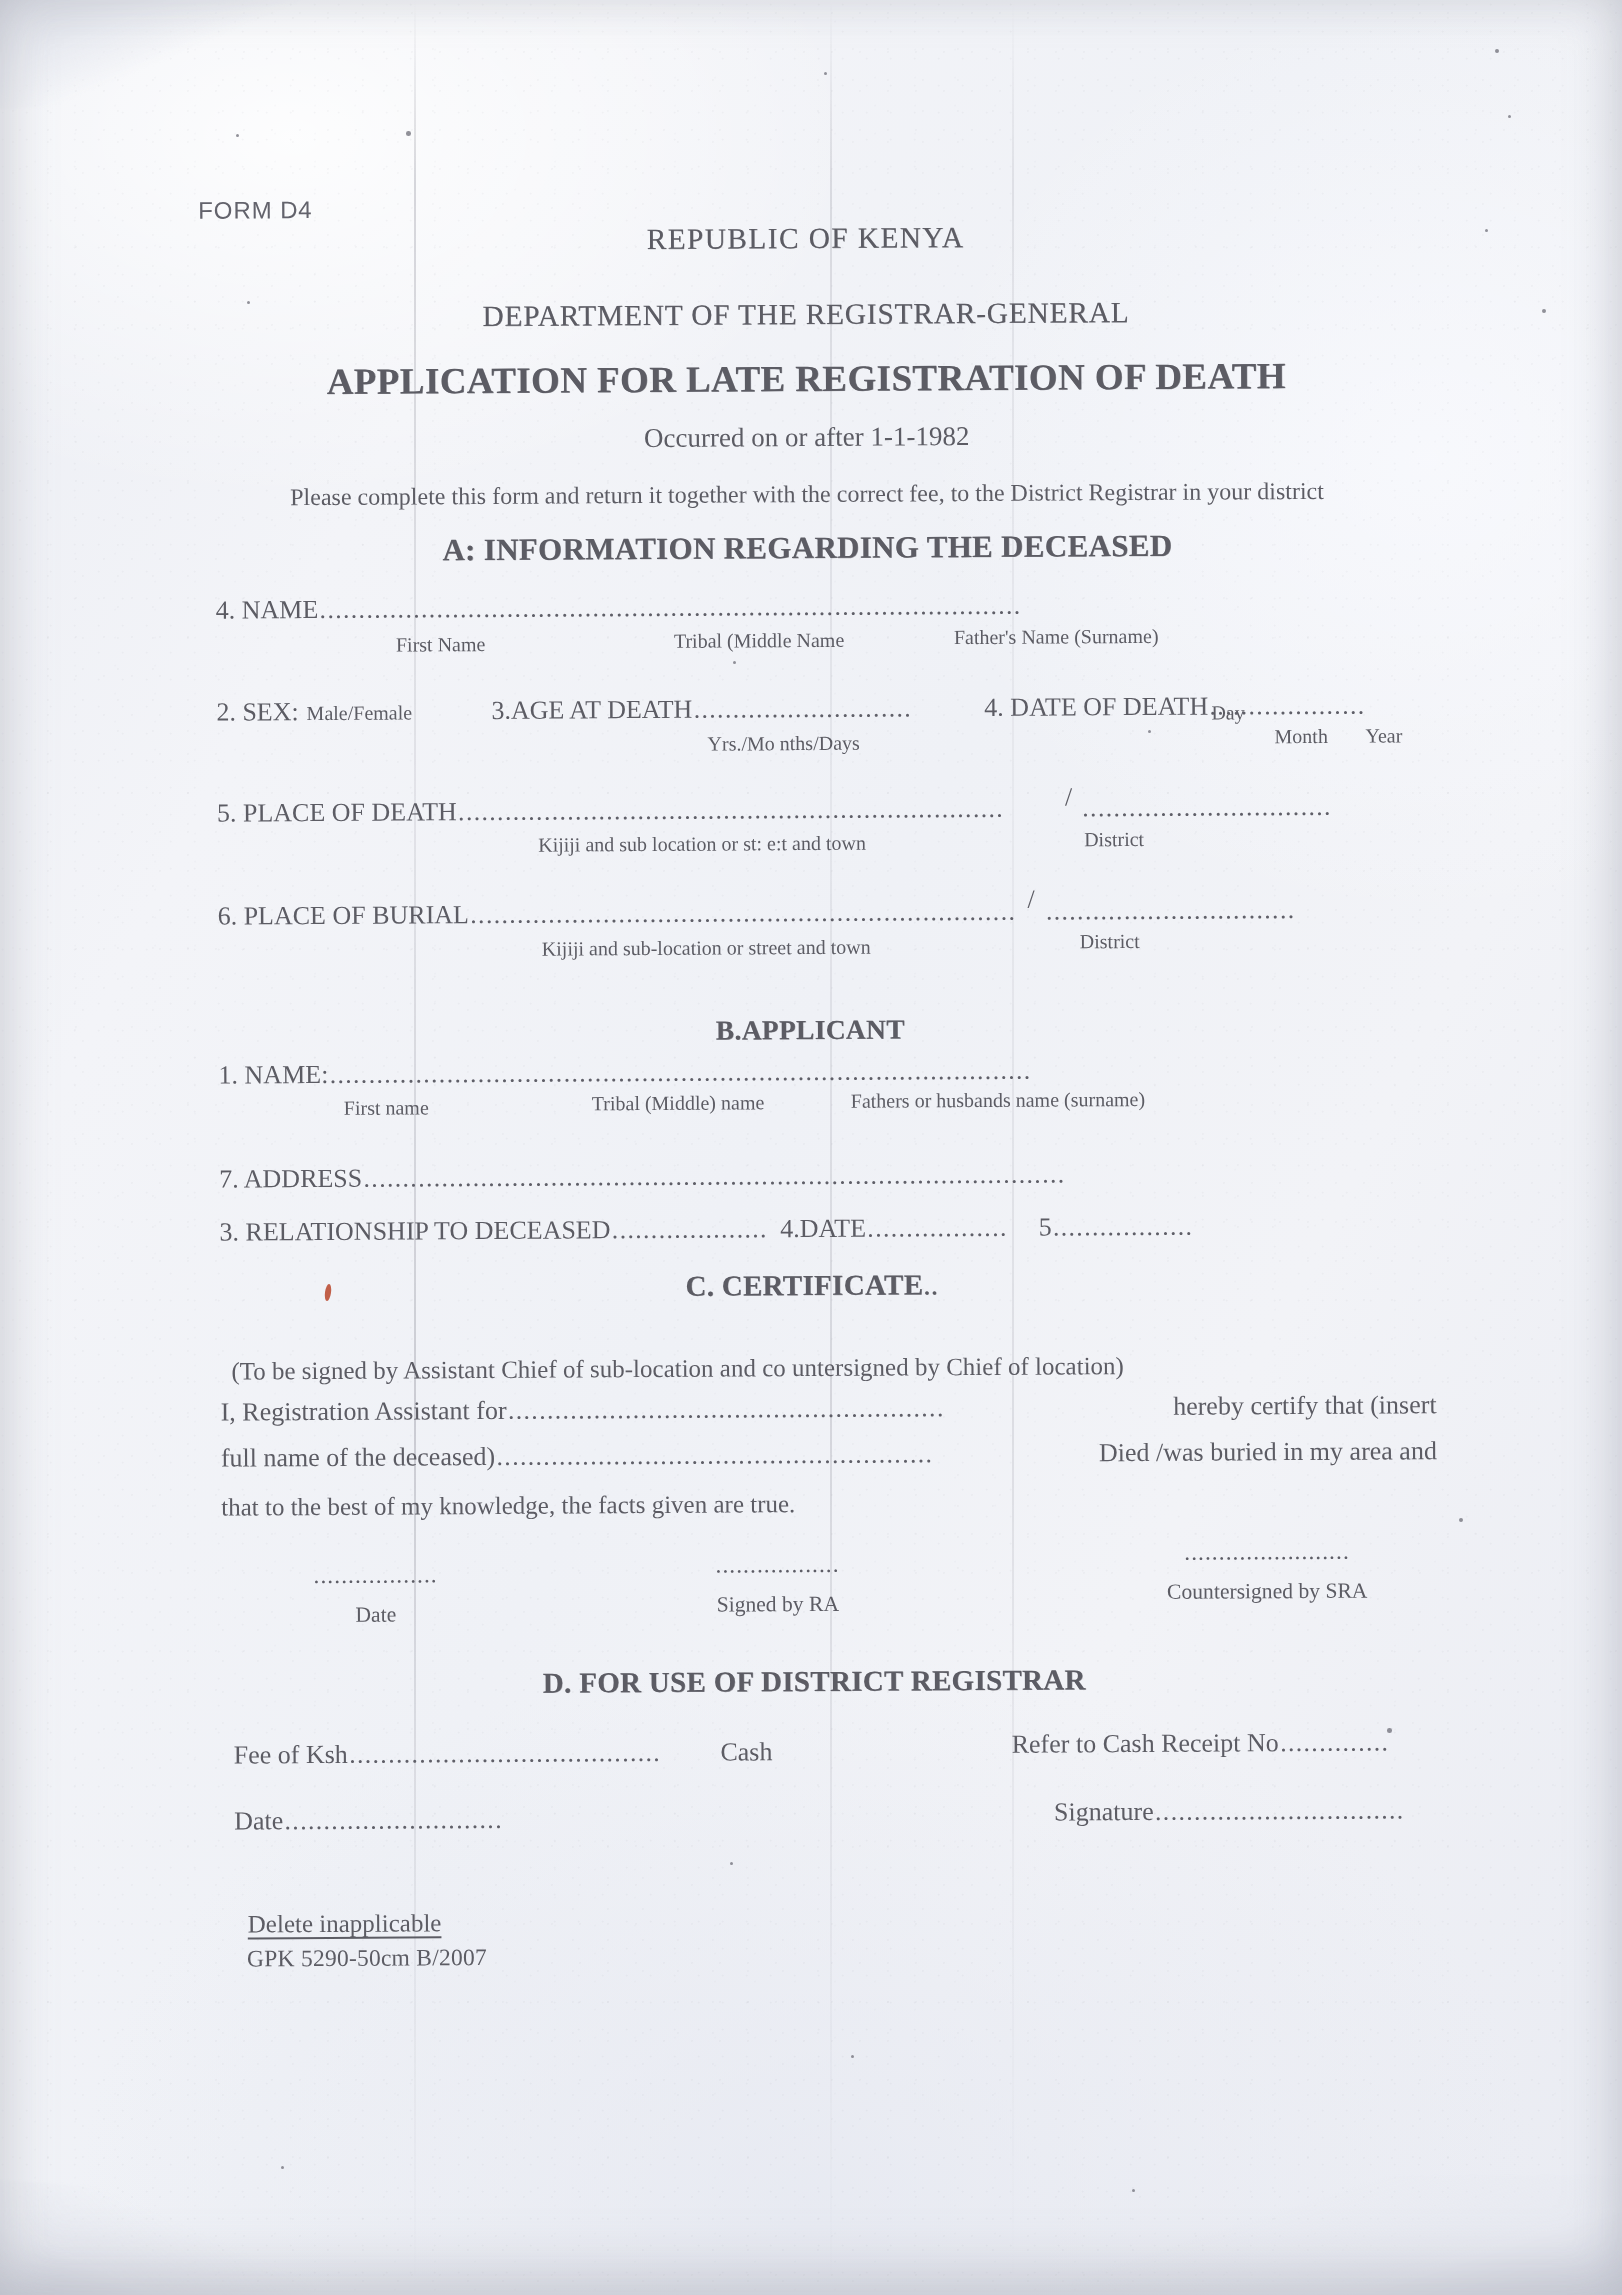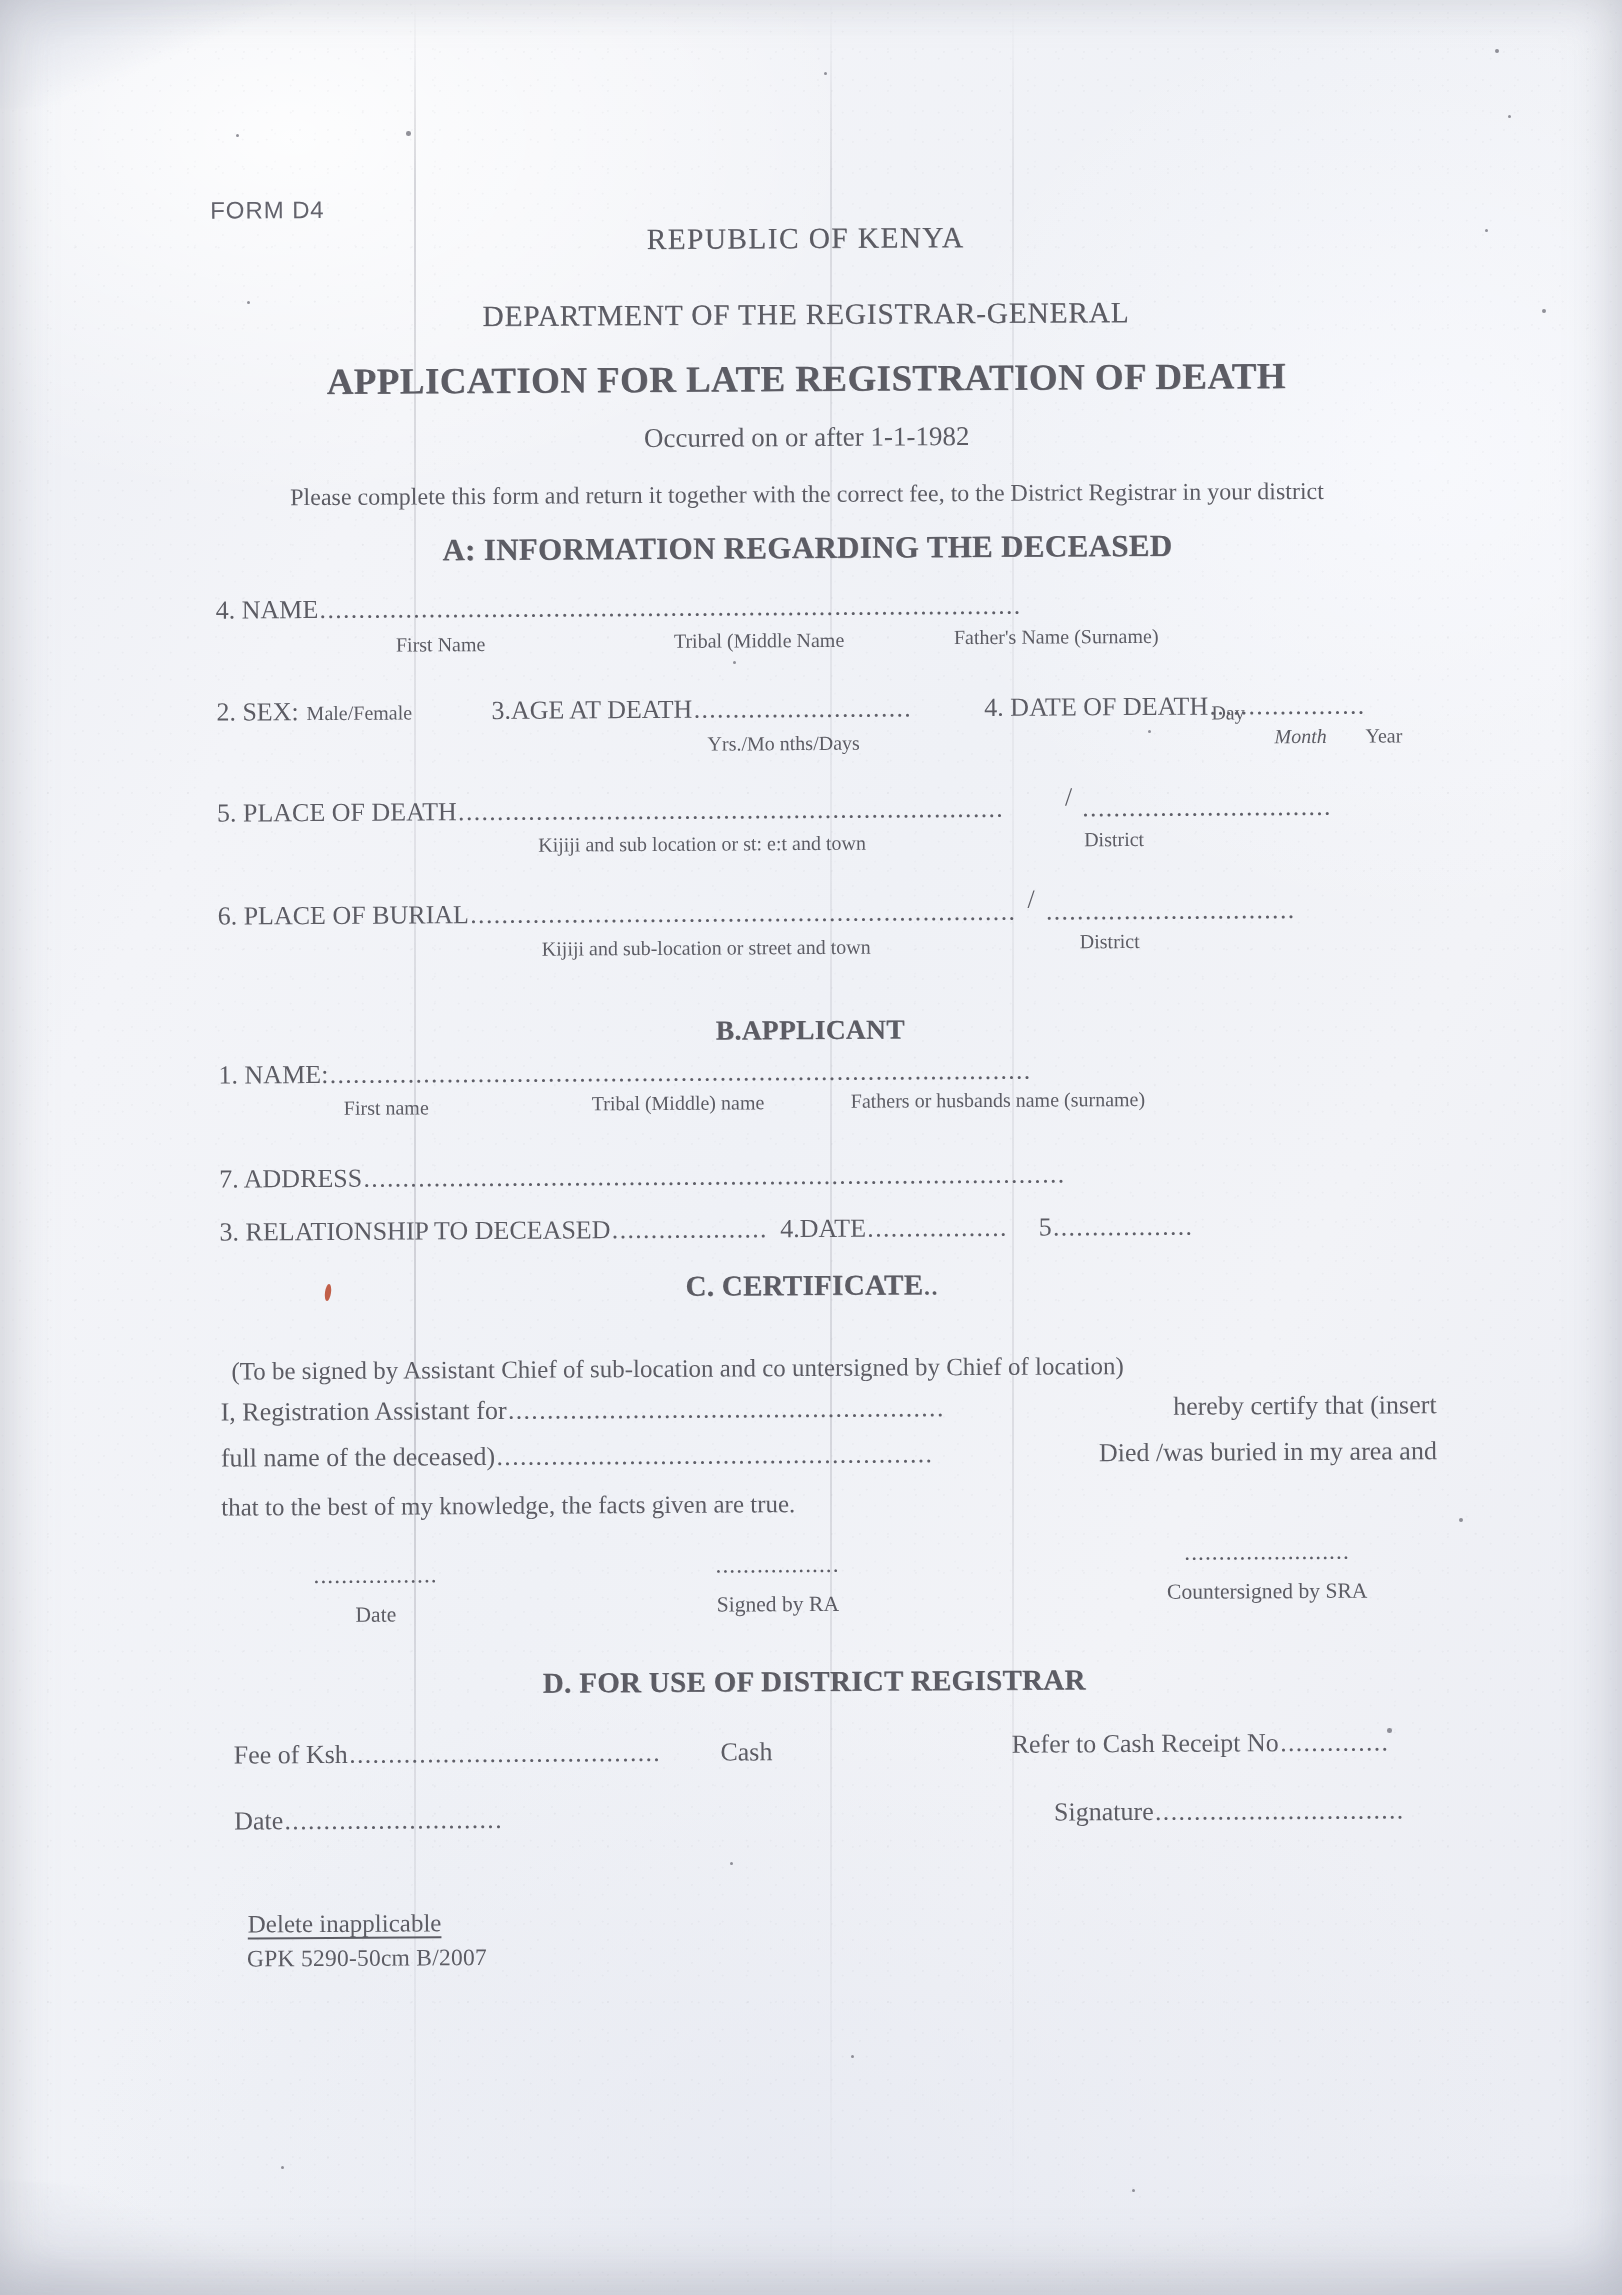--- a/index.html
+++ b/index.html
@@ -83,21 +83,21 @@
 
   
   .content {
     position: absolute;
     left: 0; top: 0; right: 0; bottom: 0;
     transform: rotate(-0.35deg);
   }
   .abs { position: absolute; white-space: nowrap; }
 
   .form-code {
-    left: 216px; top: 193px;
+    left: 204px; top: 193px;
     font-family: "Liberation Sans", "DejaVu Sans", sans-serif;
     font-size: 24px;
     letter-spacing: 0.9px;
     color: #63636c;
   }
 
   .ttl-1 {
     left: 0; right: 0; top: 222px; text-align: center;
     font-size: 29.4px; letter-spacing: 1.4px; white-space: normal;
     text-shadow: 0.4px 0.3px 0 rgba(92,92,100,.55);
@@ -235,21 +235,21 @@
       <span class="lbl">3.AGE AT DEATH</span>
       <span class="dots">............................</span>
     </div>
     <div class="abs sub" style="left:710px; top:732px;">Yrs./Mo nths/Days</div>
 
     <div class="abs fld" style="left:987px; top:694px; width:446px;">
       <span class="lbl">4. DATE OF DEATH</span>
       <span class="dots">....................</span>
     </div>
     <div class="abs sub" style="left:1214px; top:704px;">Day</div>
-    <div class="abs sub" style="left:1277px; top:728px;font-style:italic;">Month</div>
+    <div class="abs sub" style="left:1277px; top:728px;">Month</div>
     <div class="abs sub" style="left:1368px; top:728px;">Year</div>
 
     <div class="abs fld" style="left:219px; top:795px; width:851px;">
       <span class="lbl">5. PLACE OF DEATH</span>
       <span class="dots">......................................................................</span>
     </div>
     <div class="abs" style="left:1067px; top:784px; font-size:26px;">/</div>
     <div class="abs dots" style="left:1083px; top:795px; width:353px; font-size:26px; letter-spacing:1.3px;">................................</div>
     <div class="abs sub" style="left:540px; top:832px;">Kijiji and sub location or st: e:t and town</div>
     <div class="abs sub" style="left:1086px; top:830px;">District</div>

